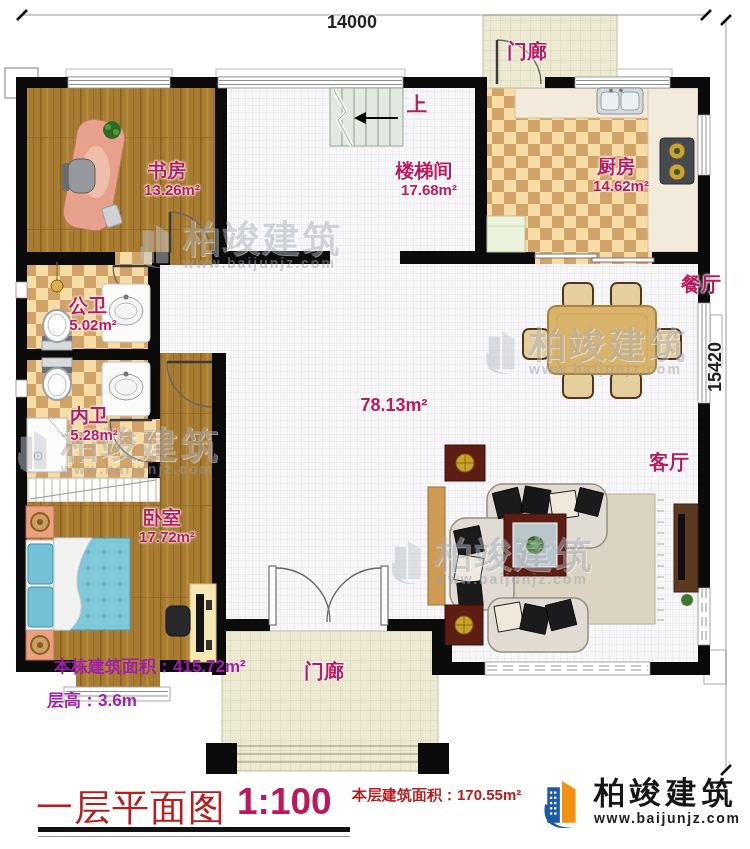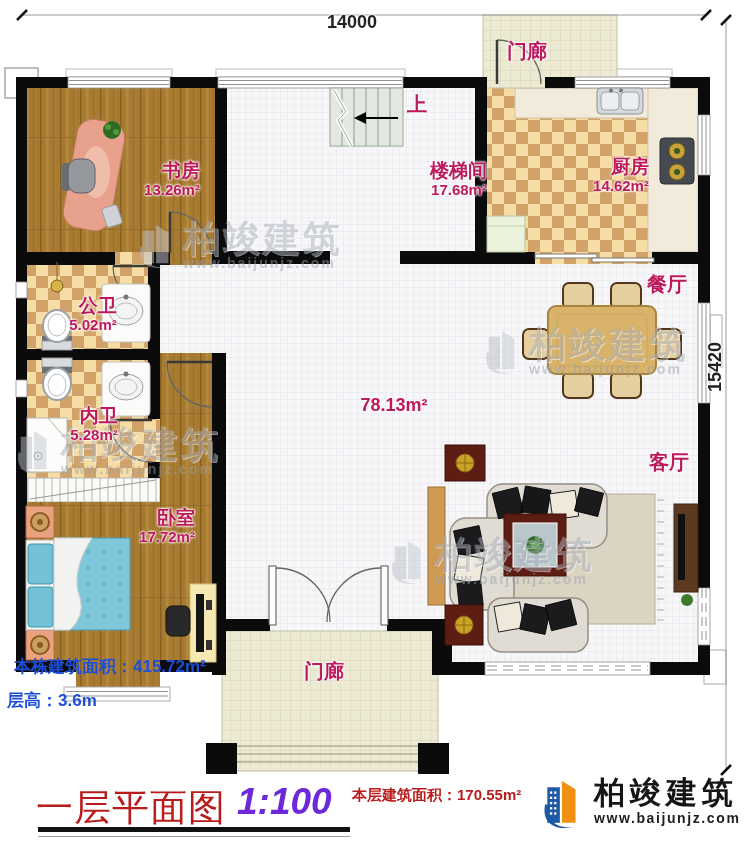--- a/index.html
+++ b/index.html
@@ -2,33 +2,33 @@
 <html><head>
 <meta charset="utf-8">
 <style>
   html,body{margin:0;padding:0;background:#fff;}
   #stage{position:relative;width:750px;height:849px;background:#ffffff;overflow:hidden;
          font-family:"Liberation Sans","DejaVu Sans",sans-serif;}
   #plan-svg{position:absolute;left:0;top:0;}
   .lbl{position:absolute;transform:translate(-50%,-50%);font-weight:bold;color:#be185d;
        white-space:nowrap;text-align:center;z-index:30;
        text-shadow:0 0 3px #fff,0 0 3px #fff,0 0 2px #fff;}
-  .room{display:flex;flex-direction:column;align-items:flex-end;line-height:1.08;}
+  .room{display:flex;flex-direction:column;align-items:center;line-height:1.08;}
   .rname{font-size:19px;}
   .rarea{font-size:15px;padding-left:10px;}
   .big{font-size:20px;}
   .dimtxt{font-size:18px;color:#222;}
   .dim-right{transform:translate(-50%,-50%) rotate(-90deg);}
   .wm{position:absolute;display:flex;align-items:center;gap:5px;z-index:20;opacity:.5;}
   .wm-name{font-size:37px;font-weight:bold;color:#aab0ba;letter-spacing:3px;line-height:1;
            text-shadow:1px 1px 0 #fff;}
   .wm-url{font-size:14px;font-weight:bold;color:#9aa1ac;letter-spacing:2px;margin-top:-2px;}
-  .footer-line{position:absolute;font-size:17px;font-weight:600;color:#1d4ed8;z-index:30;}
+  .footer-line{position:absolute;font-size:17px;font-weight:600;color:#a21caf;z-index:30;margin-left:40px;}
   #title{position:absolute;left:36px;top:783px;font-size:37px;font-weight:400;color:#b91c1c;z-index:30;letter-spacing:1px;}
-  #scale{position:absolute;left:237px;top:781px;font-size:37px;font-weight:700;color:#6d28d9;z-index:30;font-style:italic;}
+  #scale{position:absolute;left:237px;top:781px;font-size:37px;font-weight:700;color:#be185d;z-index:30;}
   .rule1{position:absolute;left:38px;top:827px;width:312px;height:5px;background:#111;z-index:30;}
   .rule2{position:absolute;left:38px;top:836px;width:312px;height:1px;background:#9a9a9a;z-index:30;}
   .area-line{position:absolute;left:352px;font-size:15px;font-weight:600;color:#b91c1c;z-index:30;}
   #brand{position:absolute;left:540px;top:776px;display:flex;align-items:flex-start;gap:8px;z-index:30;}
   #brand-text{display:flex;flex-direction:column;align-items:flex-start;}
   #brand-name{font-size:31px;font-weight:800;color:#151515;letter-spacing:5px;line-height:1.1;}
   #brand-url{font-size:14px;font-weight:700;color:#1d1d1d;letter-spacing:1.6px;}
 </style>
 </head>
 <body>
@@ -374,31 +374,31 @@
 
 <div class="lbl big" style="left:527px;top:51px">门廊</div>
 
 <div class="lbl room" style="left:167px;top:179px">
   <span class="rname">书房</span>
   <span class="rarea">13.26m²</span>
 </div>
 
 <div class="lbl big" style="left:417px;top:104px">上</div>
 
-<div class="lbl room" style="left:454px;top:179px">
+<div class="lbl room" style="left:424px;top:179px">
   <span class="rname">楼梯间</span>
   <span class="rarea">17.68m²</span>
 </div>
 
 <div class="lbl room" style="left:616px;top:175px">
   <span class="rname">厨房</span>
   <span class="rarea">14.62m²</span>
 </div>
 
-<div class="lbl big" style="left:667px;top:284px">餐厅</div>
+<div class="lbl big" style="left:701px;top:284px">餐厅</div>
 
 <div class="lbl room" style="left:88px;top:314px">
   <span class="rname">公卫</span>
   <span class="rarea">5.02m²</span>
 </div>
 
 <div class="lbl room" style="left:89px;top:424px">
   <span class="rname">内卫</span>
   <span class="rarea">5.28m²</span>
 </div>

